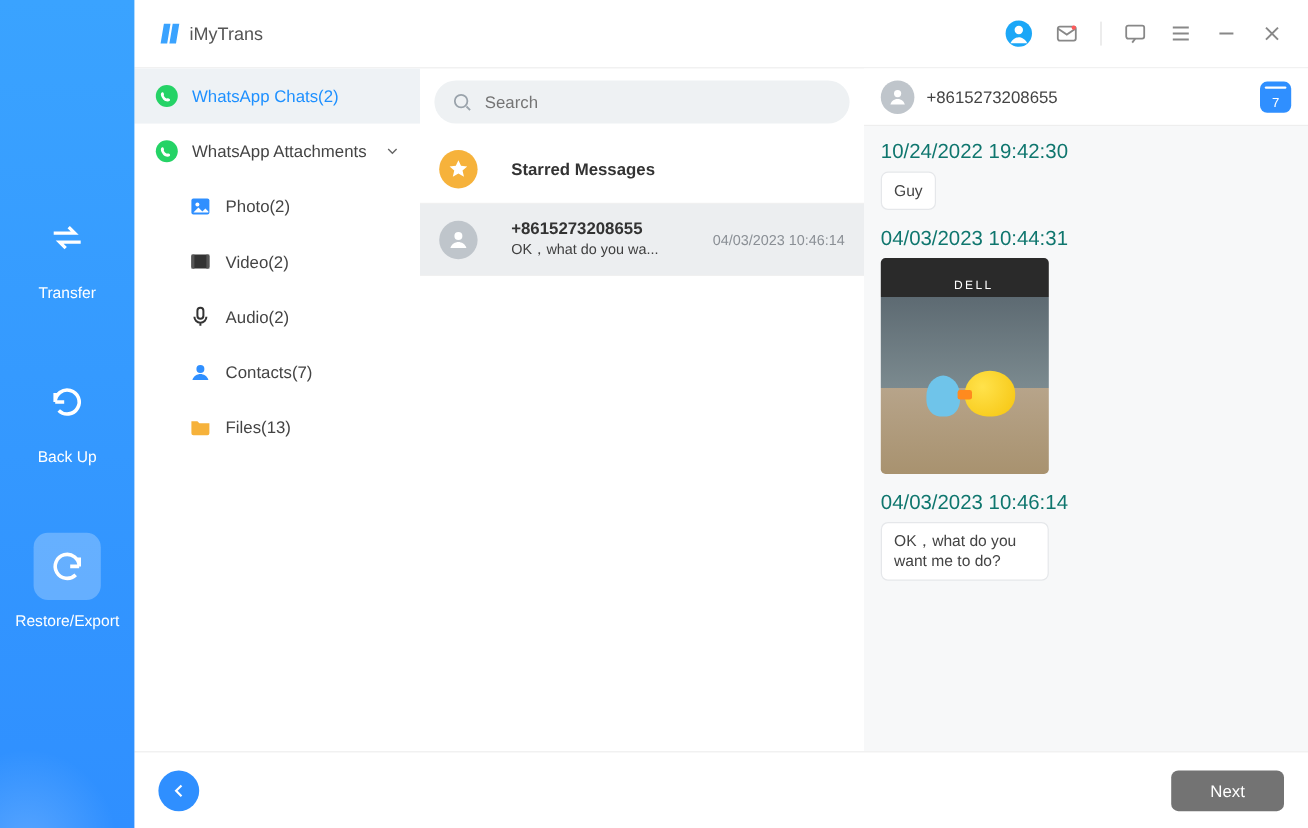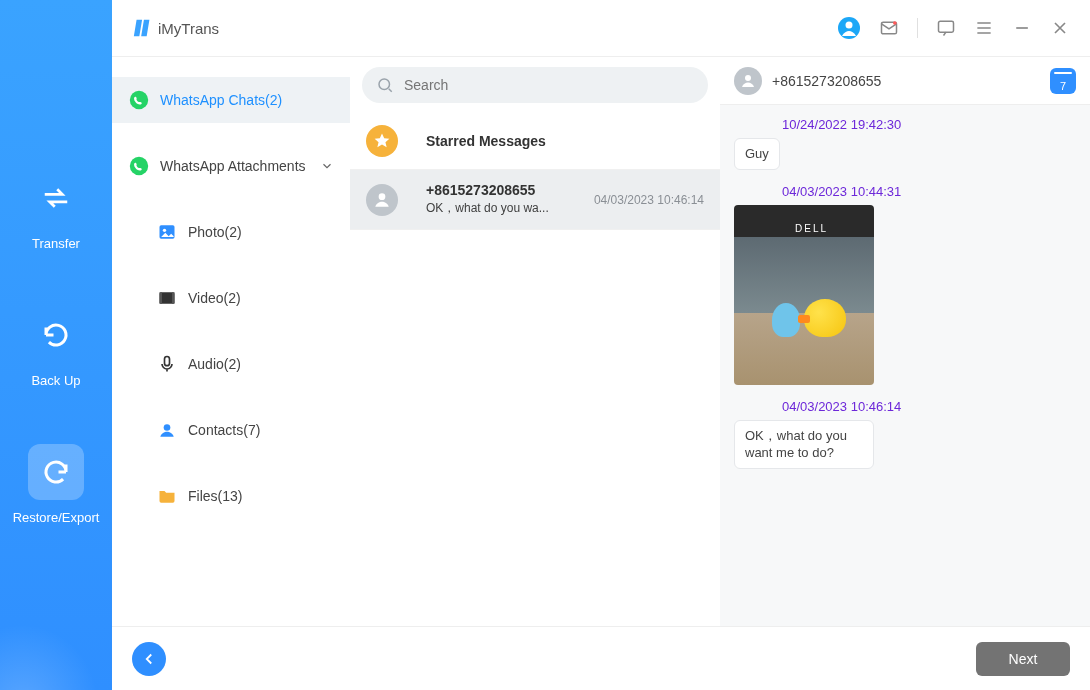--- a/index.html
+++ b/index.html
@@ -25,21 +25,21 @@
     .titlebar .spacer { flex: 1; }
     .titlebar .tb-icon { width: 20px; height: 20px; color: #888; margin-left: 18px; cursor: pointer; }
     .titlebar .tb-icon.user-badge { width: 24px; height: 24px; color: #1ca7f7; }
     .titlebar .vline { width: 1px; height: 20px; background: #e0e0e0; margin-left: 18px; }
     
     
     .content { flex: 1; display: flex; border-top: 1px solid #eee; min-height: 0; }
     
     
     .tree { width: 238px; background: #fff; font-size: 14px; }
-    .tree-item { display: flex; align-items: center; gap: 10px; padding: 12px 16px; cursor: pointer; margin-top: 20px; }
+    .tree-item { display: flex; align-items: center; gap: 10px; padding: 12px 16px; cursor: pointer; }
     .tree-item.selected { background: #eef2f5; color: #1e90ff; }
     .tree-item.selected .ti-label { color: #1e90ff; }
     .tree-item.has-chevron { justify-content: flex-start; }
     .tree-sub { padding-left: 28px; }
     .ti-icon { width: 22px; height: 22px; display: flex; align-items: center; justify-content: center; }
     .ti-label { color: #444; }
     .chev { margin-left: auto; width: 14px; height: 14px; color: #666; }
     
     
     .chatlist { width: 370px; display: flex; flex-direction: column; }
@@ -58,21 +58,21 @@
     .cl-time { font-size: 12px; color: #8a8f95; flex-shrink: 0; }
     
     
     .conv { flex: 1; display: flex; flex-direction: column; background: #f7f8f9; }
     .conv-header { height: 48px; display: flex; align-items: center; gap: 10px; padding: 0 14px; background: #fff; border-bottom: 1px solid #eee; }
     .conv-header .title { font-size: 14px; color: #444; flex: 1; }
     .cal-badge { width: 26px; height: 26px; border-radius: 6px; background: #2f8fff; color: #fff; font-size: 11px; display: flex; align-items: flex-end; justify-content: center; padding-bottom: 2px; position: relative; }
     .cal-badge::before { content: ""; position: absolute; top: 4px; left: 4px; right: 4px; height: 2px; background: #fff; border-radius: 1px; }
     .conv-body { flex: 1; padding: 12px 14px; overflow-y: auto; }
     .msg-group { margin-bottom: 14px; }
-    .ts { font-size: 13px; color: #6d28d9; margin-bottom: 6px; margin-left: 48px; }
+    .ts { font-size: 17px; color: #0f766e; margin-bottom: 6px; }
     .bubble { display: inline-block; background: #fff; border: 1px solid #e5e7ea; border-radius: 6px; padding: 6px 10px; font-size: 13px; color: #444; max-width: 230px; line-height: 1.35; }
     .img-placeholder { width: 140px; height: 180px; border-radius: 4px; background: linear-gradient(180deg, #2a2a2a 0%, #2a2a2a 18%, #5d6a72 18%, #7b8a8f 60%, #b7a48a 60%, #a8926f 100%); position: relative; overflow: hidden; }
     .duck { position: absolute; width: 42px; height: 38px; background: radial-gradient(circle at 35% 35%, #ffe24b, #f6c40e); border-radius: 50% 50% 45% 45%; bottom: 48px; right: 28px; }
     .duck::after { content: ""; position: absolute; width: 12px; height: 8px; background: #ff8a1e; border-radius: 2px; left: -6px; top: 16px; }
     .pfig { position: absolute; width: 28px; height: 34px; background: #6fc4ea; border-radius: 50% 50% 40% 40%; bottom: 48px; right: 74px; }
     .dell { position: absolute; top: 18px; left: 50%; transform: translateX(-50%); color: #fff; font-size: 10px; letter-spacing: 2px; font-family: Arial; padding-left: 15px; }
     
     
     .footer { height: 64px; display: flex; align-items: center; padding: 0 20px; gap: 12px; border-top: 1px solid #eee; }
     .back-btn { width: 34px; height: 34px; border-radius: 50%; background: #2f8fff; color: #fff; display: flex; align-items: center; justify-content: center; cursor: pointer; }

